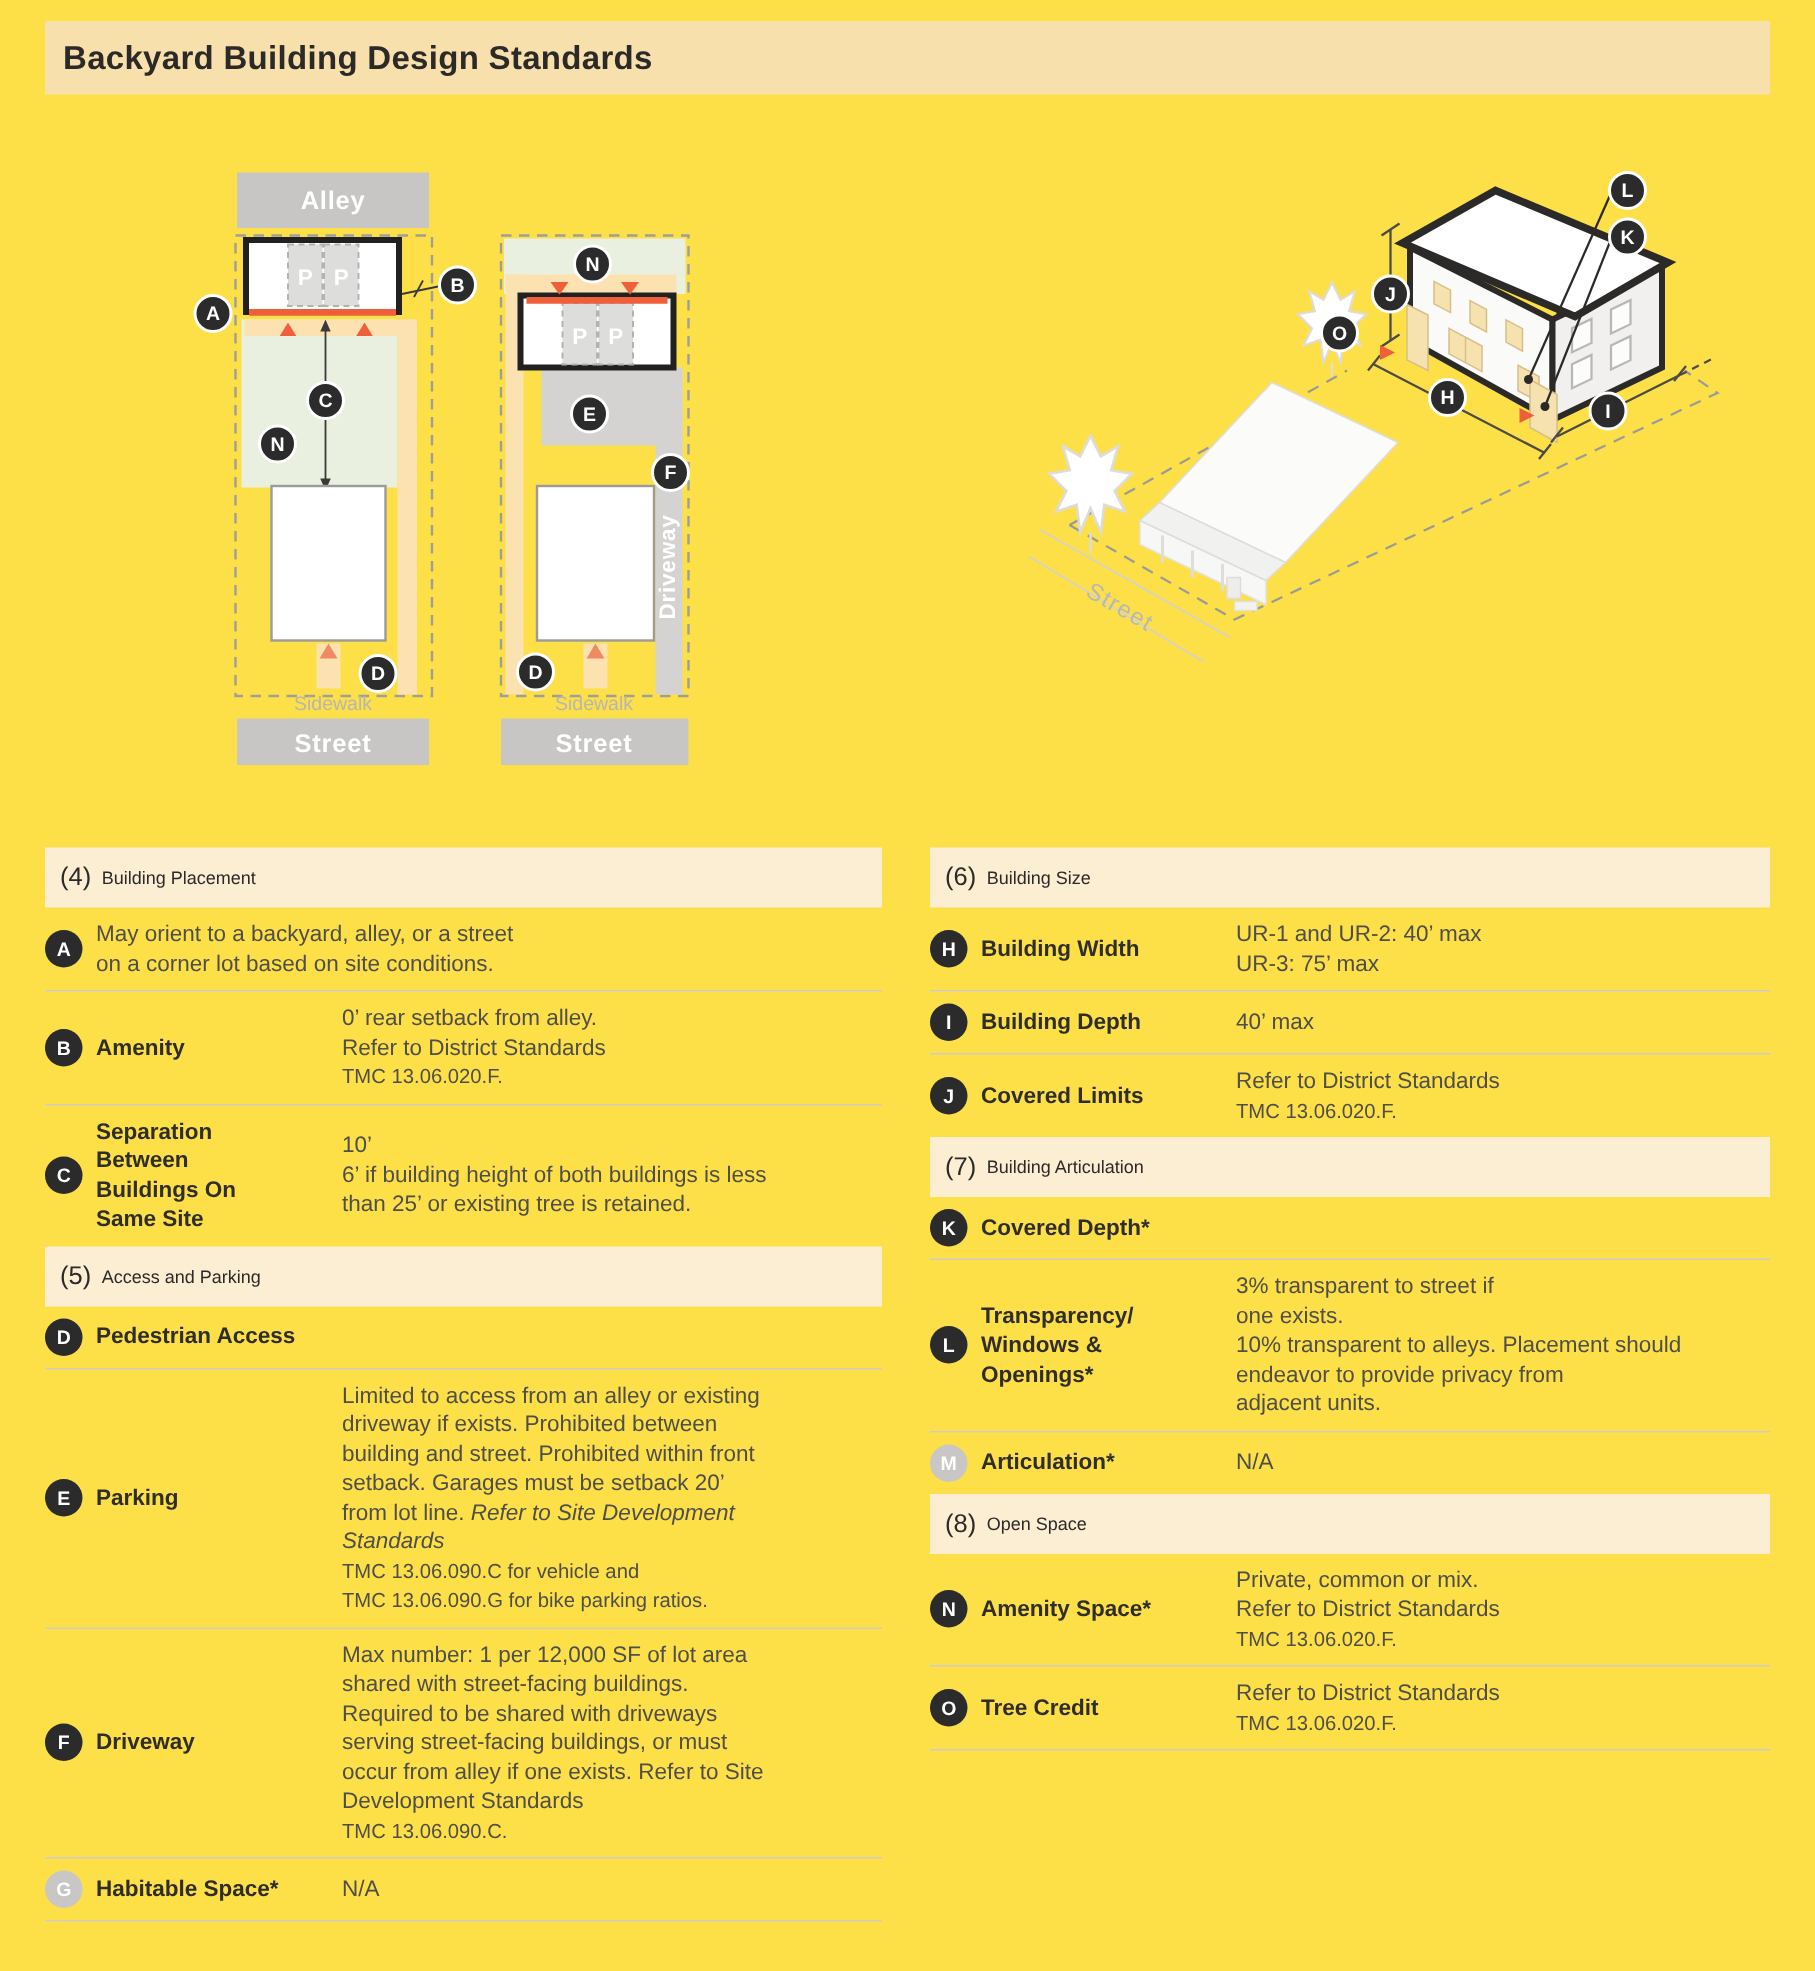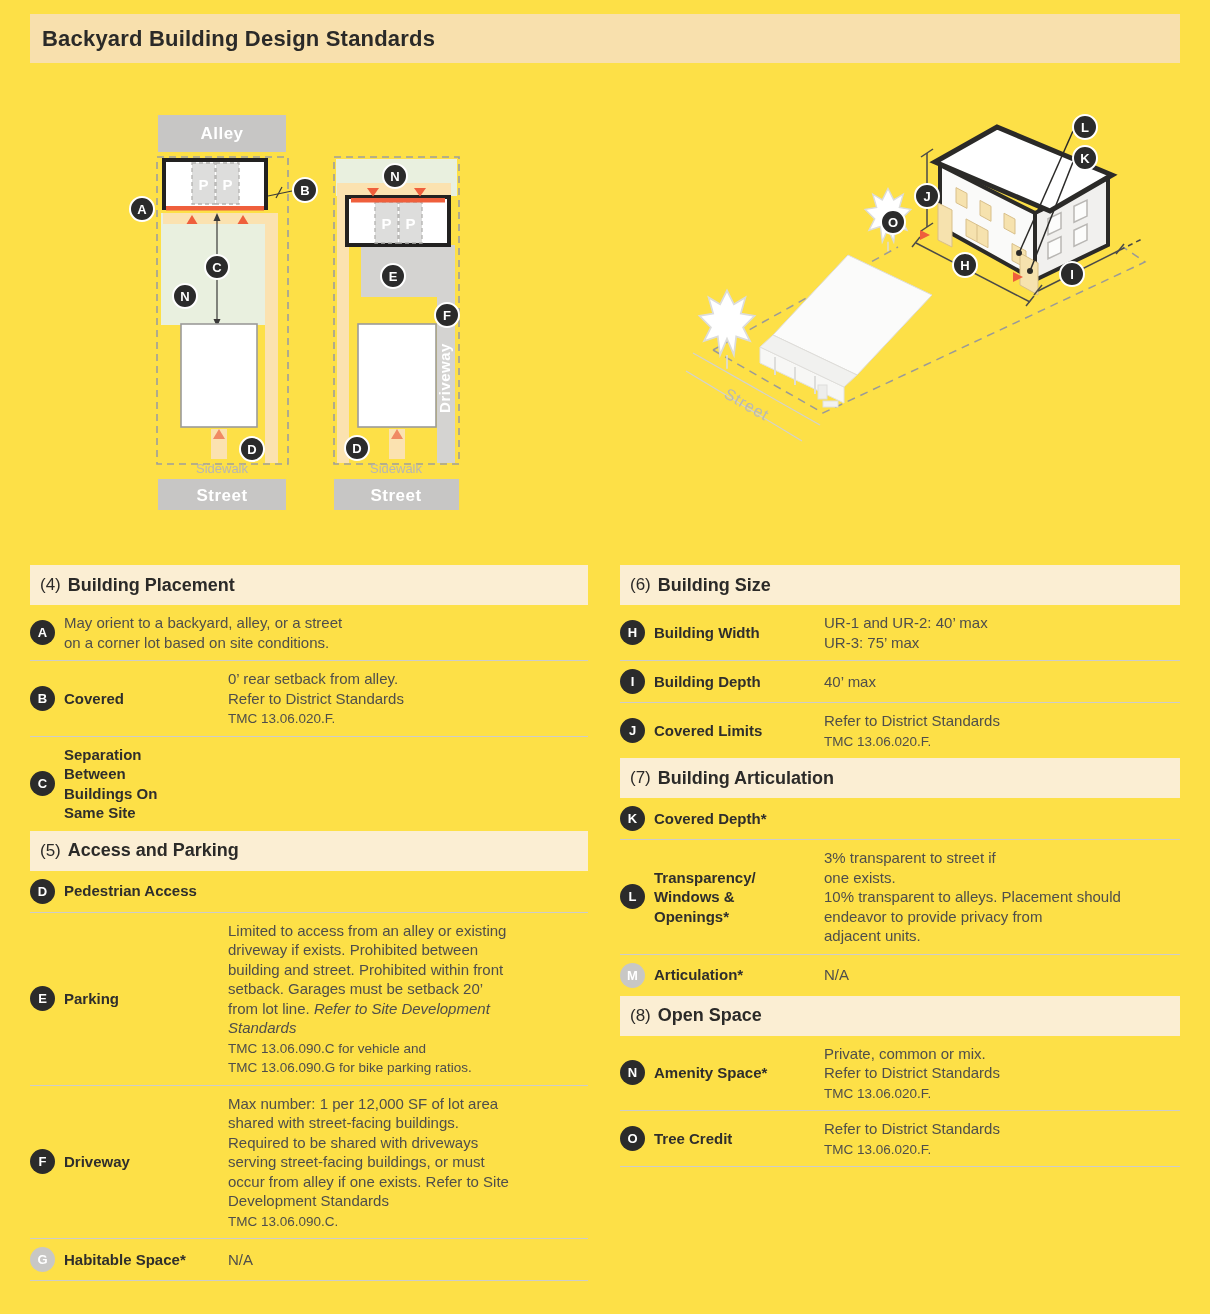--- a/index.html
+++ b/index.html
@@ -7,21 +7,21 @@
         font-family:"Liberation Sans",sans-serif;color:#2b2a28;overflow:hidden;}
   .banner{position:absolute;left:30px;top:14px;width:1150px;height:49px;background:#f8e0ad;
           display:flex;align-items:center;}
   .banner h1{margin:0 0 0 12px;font-size:22px;font-weight:bold;color:#2b2a28;letter-spacing:.2px;}
   .diagram-strip{position:absolute;left:30px;top:95px;width:1150px;height:425px;}
   .col{position:absolute;top:565px;}
   .col-left{left:30px;width:558px;}
   .col-right{left:620px;width:560px;}
   .sec-head{background:#fbeed3;height:40px;display:flex;align-items:center;gap:7px;padding:0 0 0 10px;}
   .sec-num{font-size:17px;font-weight:400;color:#2b2a28;}
-  .sec-title{font-size:18px;font-weight:bold;color:#2b2a28;}
+  .sec-title{font-size:12px;font-weight:normal;color:#2b2a28;}
   .row{display:flex;align-items:center;padding:8px 0;border-bottom:1px solid #cdccca;}
   .row.nb{border-bottom:none;}
   .badge-col{width:34px;flex:none;}
   .badge{display:inline-flex;width:25px;height:25px;border-radius:50%;background:#2b2b2b;color:#fff;
          font-size:13px;font-weight:bold;align-items:center;justify-content:center;}
   .badge[data-tone="gray"]{background:#c8c7c5;}
   .label-col{flex:none;font-weight:bold;font-size:15px;line-height:1.3;color:#2f2e2c;white-space:pre-line;}
   .col-left .label-col{width:164px;}
   .col-right .label-col{width:170px;}
   .value-col{flex:1;font-size:15px;line-height:1.3;color:#4f4e4b;white-space:pre-wrap;}
@@ -242,31 +242,34 @@
       <span class="sec-num">(4)</span>
       <span class="sec-title">Building Placement</span>
     </div>
     <div class="row">
       <div class="badge-col"><span class="badge" data-tone="dark">A</span></div>
       <div class="value-col"><span class="seg" data-style="normal">May orient to a backyard, alley, or a street
 on a corner lot based on site conditions.</span></div>
     </div>
     <div class="row">
       <div class="badge-col"><span class="badge" data-tone="dark">B</span></div>
-      <div class="label-col">Covered</div>
+      <div class="label-col">Amenity</div>
       <div class="value-col"><span class="seg" data-style="normal">0’ rear setback from alley.
 Refer to District Standards
 </span><span class="seg" data-style="ref">TMC 13.06.020.F.</span></div>
     </div>
     <div class="row nb">
       <div class="badge-col"><span class="badge" data-tone="dark">C</span></div>
       <div class="label-col">Separation
 Between
 Buildings On
 Same Site</div>
+      <div class="value-col"><span class="seg" data-style="normal">10’
+6’ if building height of both buildings is less
+than 25’ or existing tree is retained.</span></div>
     </div>
 
     <div class="sec-head">
       <span class="sec-num">(5)</span>
       <span class="sec-title">Access and Parking</span>
     </div>
     <div class="row">
       <div class="badge-col"><span class="badge" data-tone="dark">D</span></div>
       <div class="label-col">Pedestrian Access</div>
     </div>

